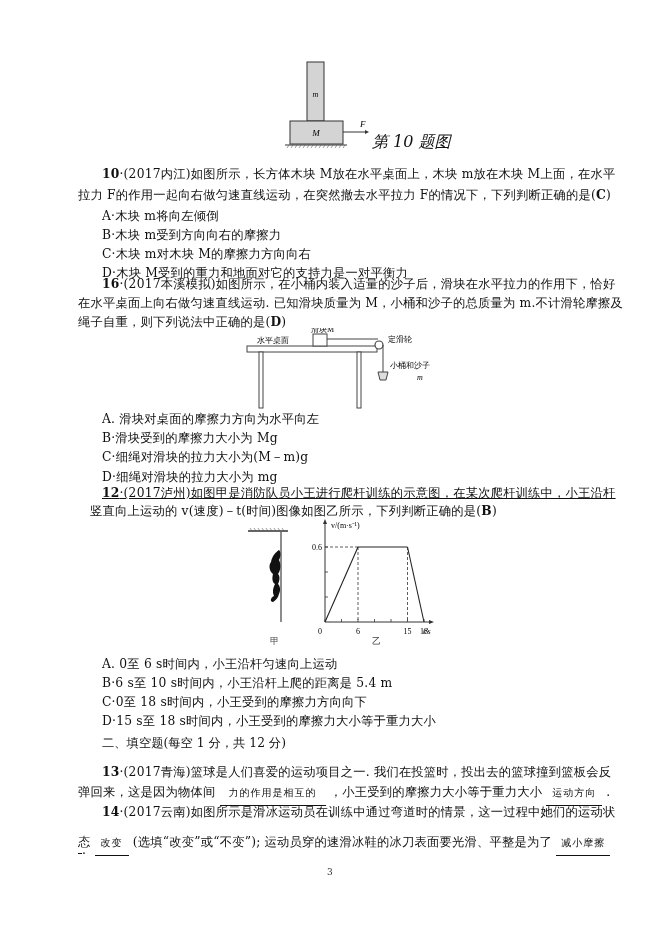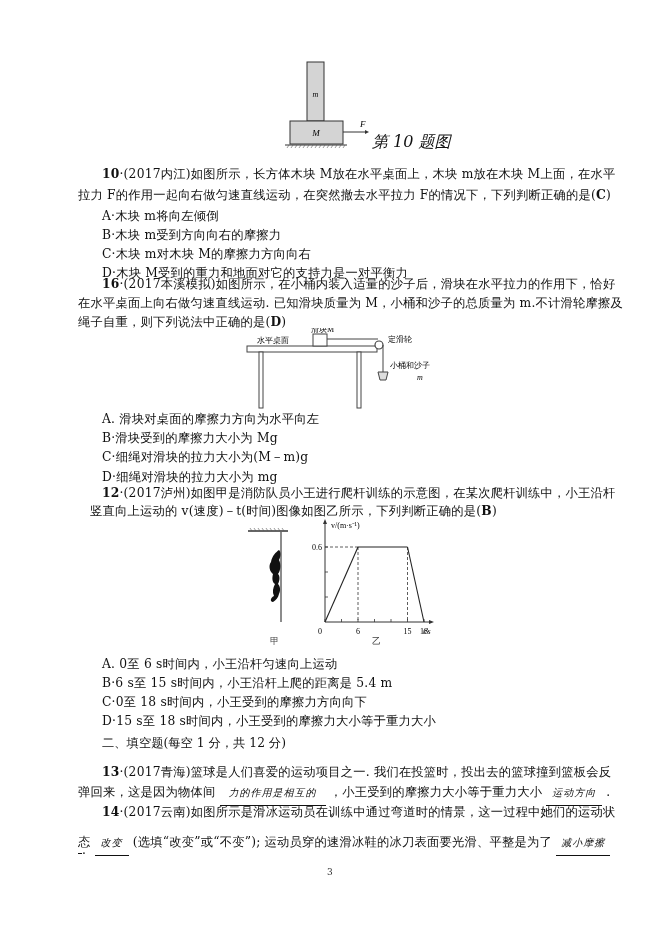--- a/index.html
+++ b/index.html
@@ -2,21 +2,21 @@
 <html><head>
 <meta charset="utf-8">
 <style>
   html,body{margin:0;padding:0;background:#fff;}
   body{width:661px;height:936px;position:relative;overflow:hidden;
        font-family:"DejaVu Serif","Liberation Serif",serif;color:#111;font-size:12px;}
   .abs{position:absolute;}
   .line{position:absolute;left:0;white-space:nowrap;font-size:12.3px;line-height:24px;letter-spacing:0.2px;}
   .qnum{font-weight:bold;}
   .ans{font-weight:bold;}
-  .blank{display:inline-block;border-bottom:1px solid #111;text-align:center;font-style:italic;font-size:10px;letter-spacing:1px;padding:0 3px;}
+  .blank{display:inline-block;border-bottom:1px solid #111;text-align:center;font-size:10px;letter-spacing:1px;padding:0 3px;}
   .fig-caption{font-size:16px;font-style:italic;}
   .sec{font-size:12.3px;}
   svg text{font-family:"Liberation Serif",serif;}
 </style>
 </head>
 <body>
 
 <div class="abs" style="left:285px;top:60px;width:200px;height:90px;">
   <svg width="200" height="90">
     <rect x="22" y="2" width="17" height="59" fill="#d4d4d4" stroke="#333" stroke-width="1"></rect>
@@ -90,21 +90,21 @@
 </div>
 
 <div class="abs" style="left:78px;top:407px;width:520px;">
   <div class="line" style="left:24px;top:0;">A. 滑块对桌面的摩擦力方向为水平向左</div>
   <div class="line" style="left:24px;top:19px;">B·滑块受到的摩擦力大小为 Mg</div>
   <div class="line" style="left:24px;top:38px;">C·细绳对滑块的拉力大小为(M－m)g</div>
   <div class="line" style="left:24px;top:58px;">D·细绳对滑块的拉力大小为 mg</div>
 </div>
 
 <div class="abs" style="left:78px;top:481px;width:520px;">
-  <div class="line" style="left:24px;top:0;">
+  <div class="line" style="left:24px;top:0;text-decoration:underline;">
     <span class="qnum">12</span><span>·(2017泸州)如图甲是消防队员小王进行爬杆训练的示意图，在某次爬杆训练中，小王沿杆</span>
   </div>
   <div class="line" style="left:0;top:18px;margin-left:12px;">
     <span>竖直向上运动的 v(速度)－t(时间)图像如图乙所示，下列判断正确的是(</span><span class="ans">B</span><span>)</span>
   </div>
 </div>
 
 <div class="abs" style="left:246px;top:522px;width:50px;height:120px;">
   <svg width="50" height="120">
     <line x1="2" y1="9" x2="42" y2="9" stroke="#333" stroke-width="1.5"></line>
@@ -155,21 +155,21 @@
         <text x="102.5" y="116" font-size="8" text-anchor="middle">15</text>
         <text x="119" y="116" font-size="8" text-anchor="middle">18</text>
         <text x="17" y="32" font-size="8" text-anchor="end">0.6</text>
       </g>
   </svg>
 </div>
 <div class="abs" style="left:372px;top:635px;font-size:9px;color:#444;">乙</div>
 
 <div class="abs" style="left:78px;top:652px;width:520px;">
   <div class="line" style="left:24px;top:0;">A. 0至 6 s时间内，小王沿杆匀速向上运动</div>
-  <div class="line" style="left:24px;top:19px;">B·6 s至 15 s时间内，小王沿杆上爬的距离是 5.4 m</div>
+  <div class="line" style="left:24px;top:19px;">B·6 s至 10 s时间内，小王沿杆上爬的距离是 5.4 m</div>
   <div class="line" style="left:24px;top:38px;">C·0至 18 s时间内，小王受到的摩擦力方向向下</div>
   <div class="line" style="left:24px;top:57px;">D·15 s至 18 s时间内，小王受到的摩擦力大小等于重力大小</div>
 </div>
 
 <div class="abs sec" style="left:102px;top:735px;text-align:right;">二、填空题(每空 1 分，共 12 分)</div>
 
 <div class="abs" style="left:78px;top:760px;width:520px;">
   <div class="line" style="left:24px;top:0;">
     <span class="qnum">13</span><span>·(2017青海)篮球是人们喜爱的运动项目之一. 我们在投篮时，投出去的篮球撞到篮板会反</span>
   </div>

